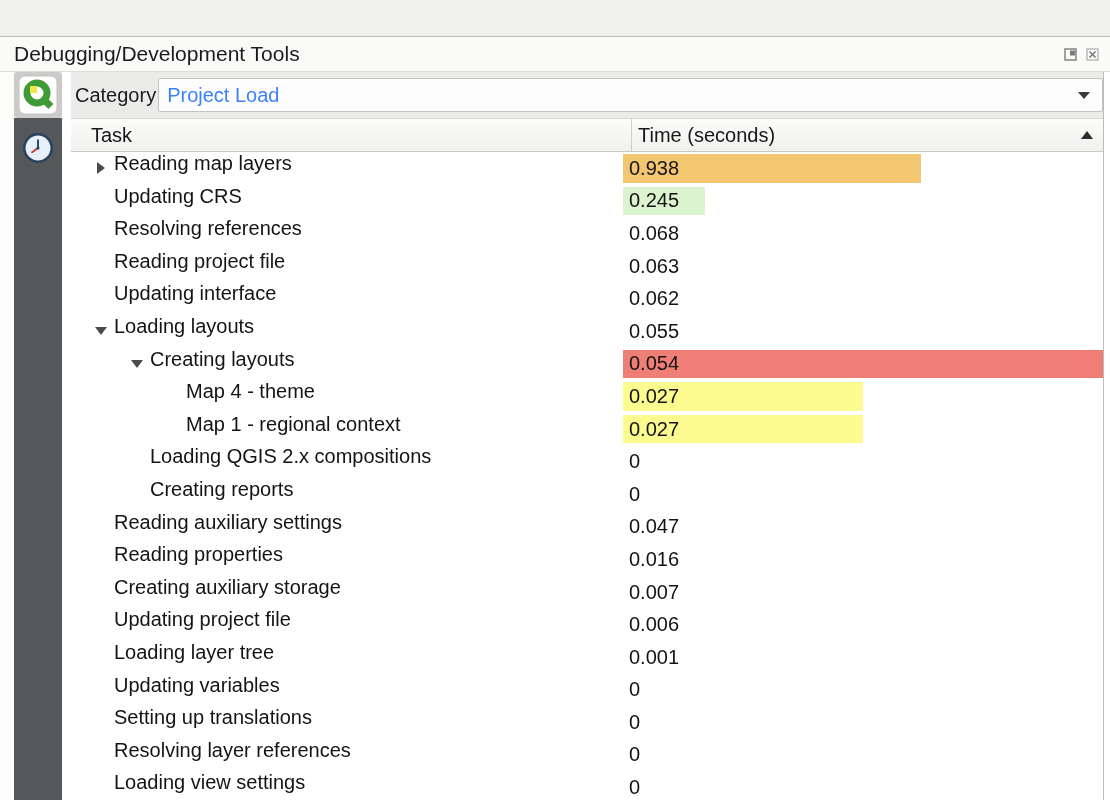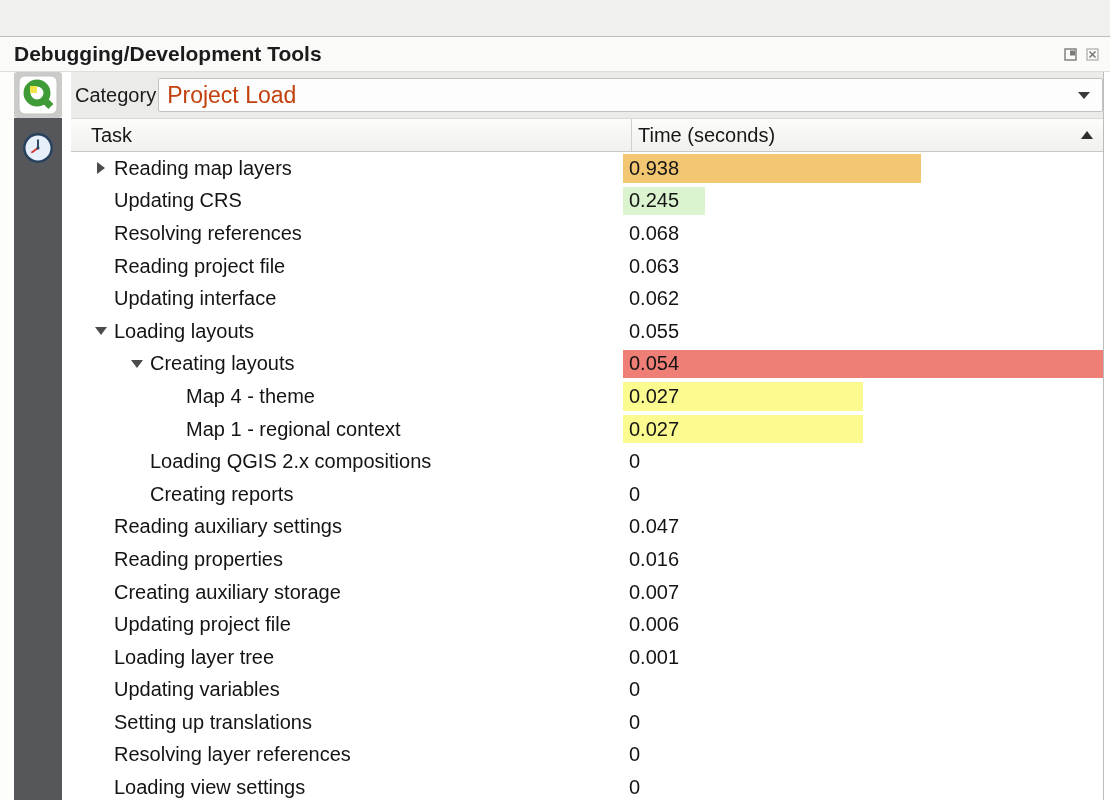--- a/index.html
+++ b/index.html
@@ -4,21 +4,21 @@
 <style>
   * { margin:0; padding:0; box-sizing:border-box; }
   html,body { width:1110px; height:800px; overflow:hidden; background:#ffffff;
               font-family:"Liberation Sans", sans-serif; }
 
   
   .top-strip { height:37px; background:#f0f0ee; border-bottom:1px solid #bdbdbb; }
 
   
   .title-bar { height:35px; background:#fafaf9; border-bottom:1px solid #dededc;
-               display:flex; align-items:center; padding:0 10px 0 14px;font-weight:bold; }
+               display:flex; align-items:center; padding:0 10px 0 14px; }
   .title-bar .title { flex:1; font-size:21px; color:#1b1b1b; }
   .win-btn { width:15px; height:15px; margin-left:7px; display:flex; align-items:center;
              justify-content:center; cursor:default; }
 
   
   .content { display:flex; height:728px; padding-right:6px; }
   .left-margin { width:14px; background:#fdfdfc; }
   .rail { width:48px; display:flex; flex-direction:column; }
   .qgis-tile { width:48px; height:46px; background:#cbcbc9; border-radius:3px;
                display:flex; align-items:center; justify-content:center; }
@@ -28,39 +28,39 @@
 
   .main { flex:1; display:flex; flex-direction:column; border-right:1px solid #bcbcba; background:#fff;padding-left:9px; }
 
   
   .category-row { height:46px; background:#ebebea; display:flex; align-items:center;
                   padding-left:4px; }
   .category-label { font-size:20px; color:#1b1b1b; white-space:nowrap; }
   .combo { flex:1; height:34px; margin-left:2px; background:#fdfdfd;
            border:1px solid #c3c3c1; border-radius:2px; position:relative;
            display:flex; align-items:center; padding:0 34px 0 8px; }
-  .combo .combo-value { font-size:23px; color:#c2410c; white-space:nowrap; }
+  .combo .combo-value { font-size:20px; color:#3b82f6; white-space:nowrap; }
   .combo .arrow-down { position:absolute; right:12px; top:50%; margin-top:-3px;
            width:0; height:0; border-left:6px solid transparent; border-right:6px solid transparent;
            border-top:7px solid #3a3a3a; }
 
   
   .thead { height:34px; display:flex; background:linear-gradient(#fcfcfb,#f0f0ee);
            border-top:1px solid #d9d9d7; border-bottom:1px solid #c9c9c7; }
   .th { display:flex; align-items:center; font-size:20px; color:#171717;margin-left:12px; }
   .th-task { width:536px; padding-left:8px; }
   .th-time { flex:1; padding-left:6px; border-left:1px solid #cfcfcd; position:relative; }
   .sort-up { position:absolute; right:10px; top:50%; margin-top:-4px; width:0; height:0;
              border-left:6px solid transparent; border-right:6px solid transparent;
              border-bottom:8px solid #2e2e2e; }
 
   
   .tbody { flex:1; overflow:hidden; background:#fff; }
   .row { height:32.6px; display:flex; align-items:center; }
-  .cell-task { width:552px; height:100%; display:flex; align-items:center; overflow:hidden; }
+  .cell-task { width:552px; height:100%; display:flex; align-items:flex-start; overflow:hidden; }
   .indent { flex:none; }
   .expander { flex:none; width:27px; height:100%; display:flex; align-items:center;
               justify-content:center; }
   .tri-right { width:0; height:0; border-top:6px solid transparent; border-bottom:6px solid transparent;
                border-left:8px solid #4b4b4b; }
   .tri-down  { width:0; height:0; border-left:6px solid transparent; border-right:6px solid transparent;
                border-top:8px solid #4b4b4b; }
   .task-label { font-size:20px; color:#141414; white-space:nowrap; }
   .cell-time { flex:1; height:100%; position:relative; display:flex; align-items:center; }
   .bar { position:absolute; left:0; top:2px; bottom:2px; }

